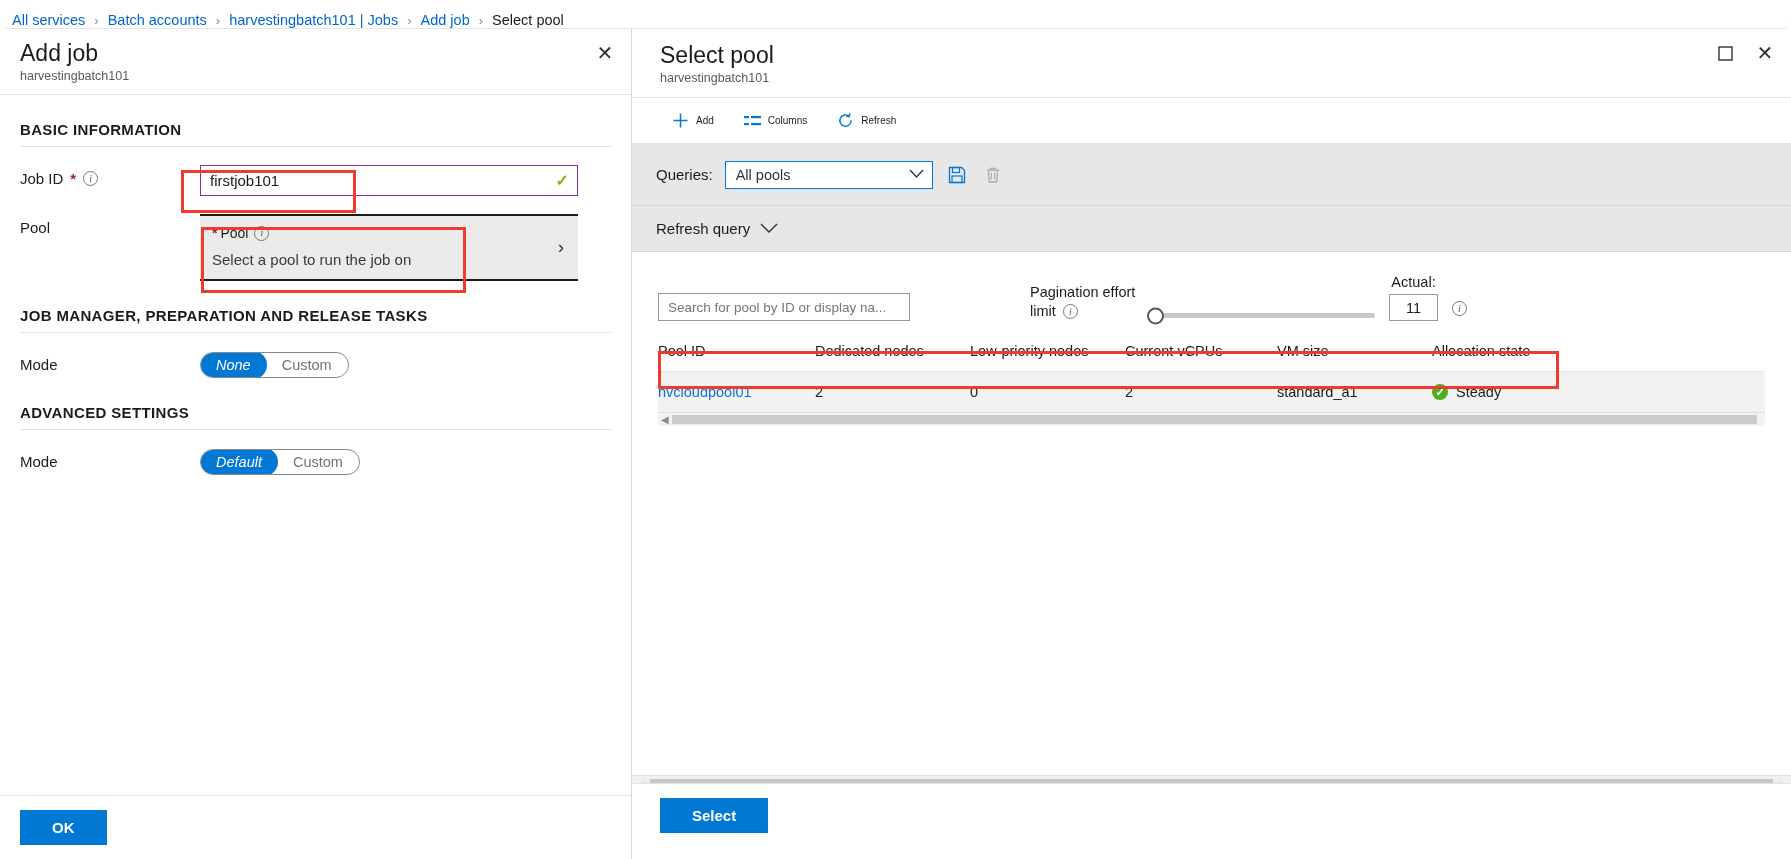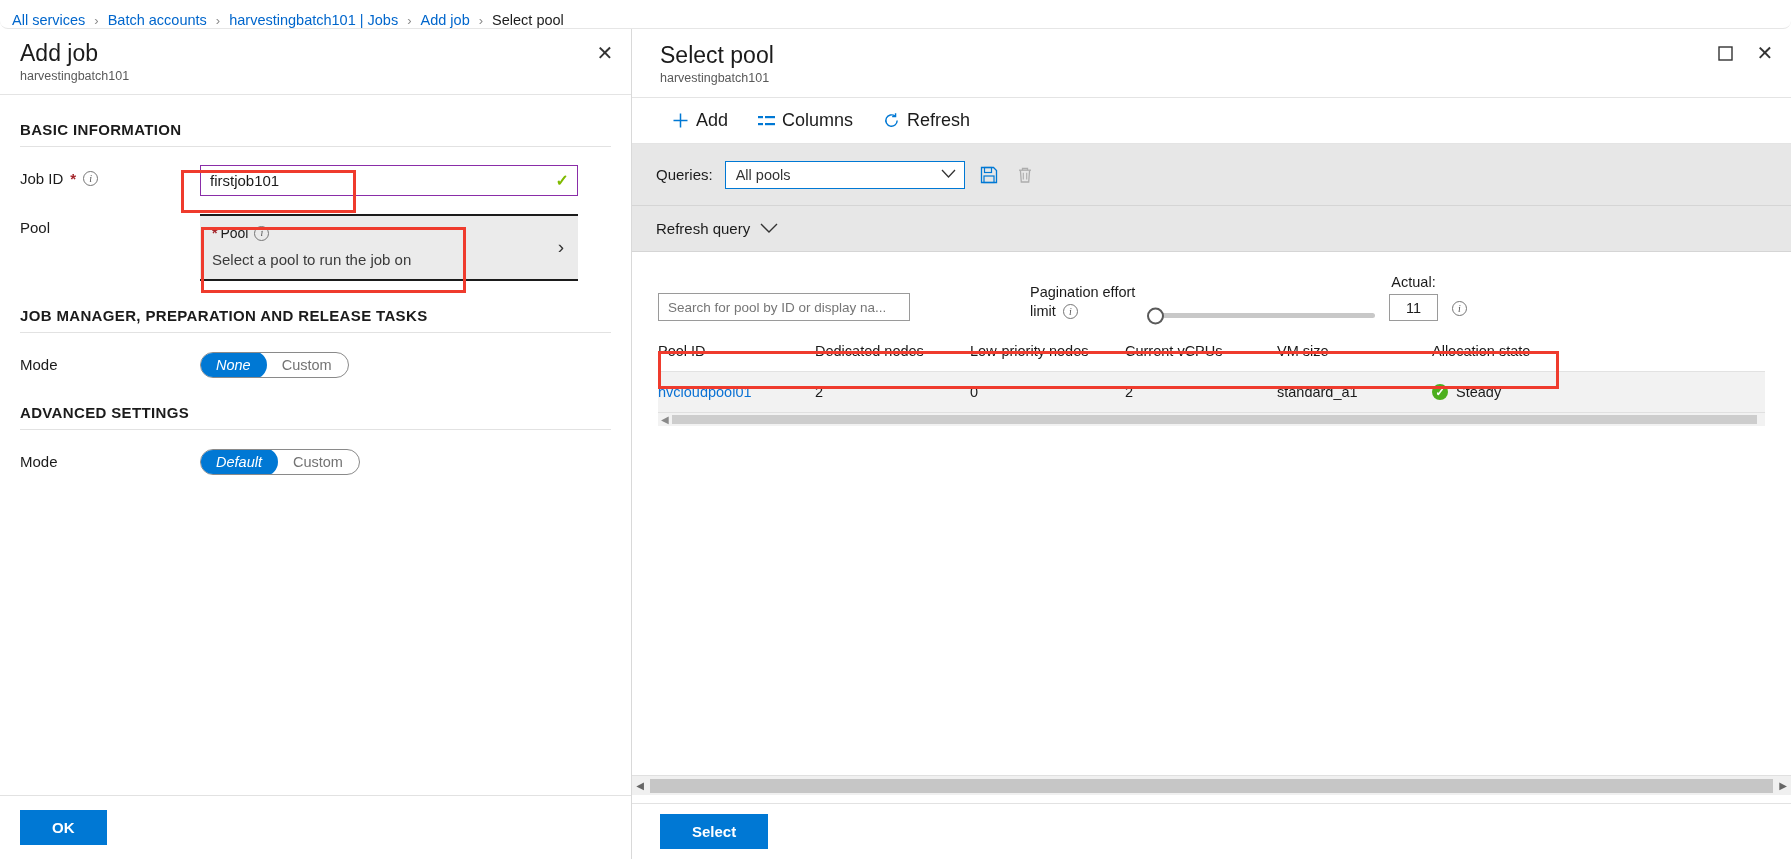--- a/index.html
+++ b/index.html
@@ -119,34 +119,34 @@
     flex:1; height:830px; background:#fff; display:flex; flex-direction:column;
     position:relative;
   }
   #rb-head { padding: 14px 20px 12px 28px; border-bottom:1px solid #e4e4e4; position:relative; }
   #rb-toolbar {
     height: 46px; display:flex; align-items:center; gap:6px;
     padding-left: 28px; border-bottom:1px solid #e4e4e4; background:#fff;
   }
   .tb-item {
     display:flex; align-items:center; gap:7px; padding: 5px 12px;
-    font-size:18px; color:#1b1b1b; cursor:pointer; background:none; border:none;
+    font-size:10px; color:#1b1b1b; cursor:pointer; background:none; border:none;
     font-family:"Liberation Sans", sans-serif;
   }
   .tb-ico { color:#0078d4; display:flex; align-items:center; line-height:1; }
 
   #query-bar {
     background:#e7e7e7; padding: 14px 0 14px 24px;
     border-bottom:1px solid #d5d5d5;
     display:flex; align-items:center; gap:12px;
     height: 62px;
   }
   #query-bar .q-label { font-size:15px; color:#1b1b1b; }
   .select-box {
-    width: 240px; height:28px; border:1px solid #0078d4; background:#fff;
+    width: 208px; height:28px; border:1px solid #0078d4; background:#fff;
     display:flex; align-items:center; padding: 0 8px 0 10px; cursor:pointer;
   }
   .select-box .sv { flex:1; font-size:14.5px; color:#333; }
   .chev-down { font-size:13px; color:#333; }
   .icon-btn { cursor:pointer; display:flex; align-items:center; justify-content:center; width:24px; height:24px; }
 
   #advanced-bar {
     background:#e7e7e7; height:46px; display:flex; align-items:center;
     padding-left:24px; gap:10px; border-bottom: 1px solid #d5d5d5;
   }
@@ -202,21 +202,21 @@
 
   
   #rb-scroll {
     position:absolute; left:0; right:0; bottom:64px; height:20px;
     background:#f0f0f0; border-top:1px solid #e0e0e0;
     display:flex; align-items:center;
   }
   #rb-scroll .sb-arrow { width:16px; text-align:center; color:#666; font-size:10px; cursor:pointer; }
   #rb-scroll .sb-thumb { height:14px; background:#c6c6c6; flex:1; margin:0 2px; cursor:pointer; }
   #rb-footer {
-    position:absolute; left:0; right:0; bottom:0; height:56px;
+    position:absolute; left:0; right:0; bottom:12px; height:64px;
     border-top:1px solid #e2e2e2; background:#fff; display:flex; align-items:center;
     padding-left:28px;
   }
 
   
   .anno { position:absolute; border:3px solid #ef3b2d; pointer-events:none; z-index:50; }
 </style>
 </head>
 <body>
 

